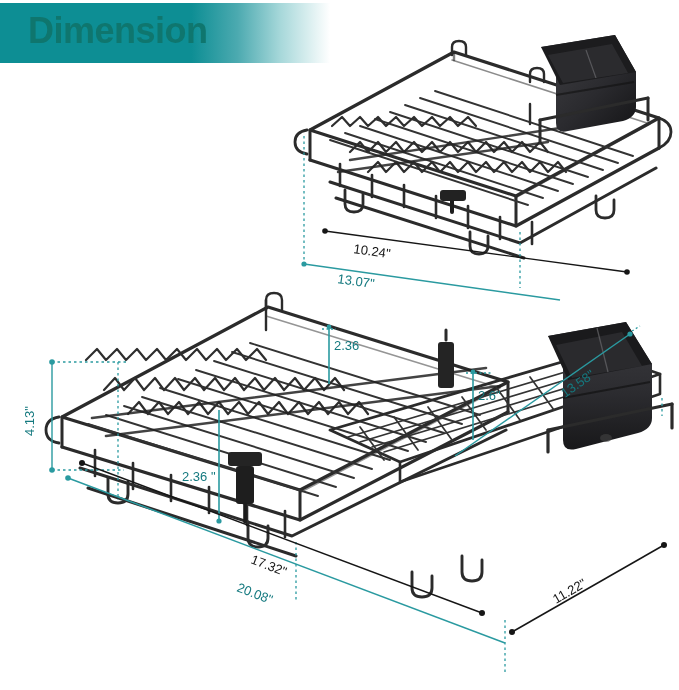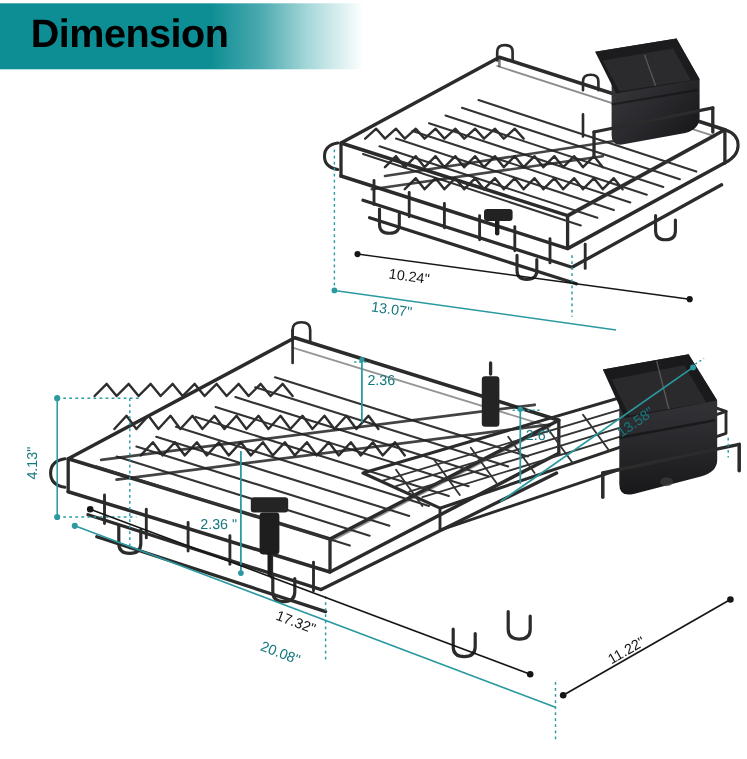--- a/index.html
+++ b/index.html
@@ -30,21 +30,21 @@
         #4caab0 72%,
         #a7d8da 85%,
         #ffffff 100%);
   }
   #banner-title {
     position: absolute;
     left: 28px;
     top: 9px;
     font-size: 36px;
     font-weight: bold;
-    color: #000000;
+    color: #0f766e;
     letter-spacing: -0.5px;
     line-height: 44px;
     white-space: nowrap;
   }
   
   #stage {
     position: absolute;
     left: 0;
     top: 0;
     width: 679px;

